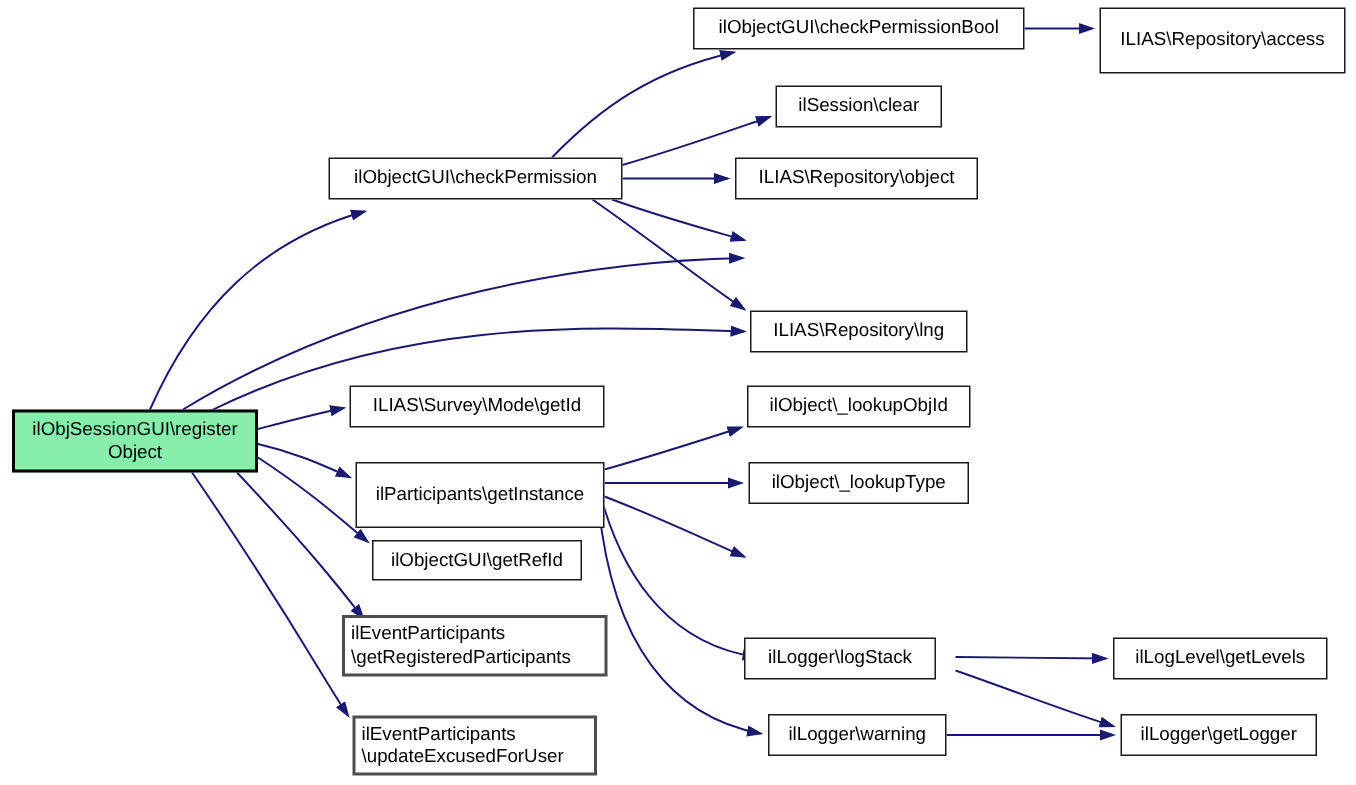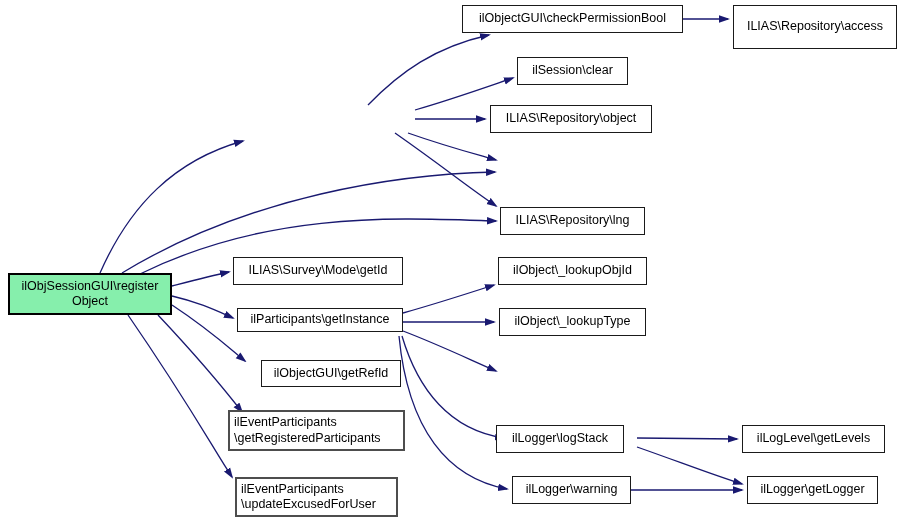--- a/index.html
+++ b/index.html
@@ -51,23 +51,24 @@
       <path d="M 403,331 C 437,344 462,356 496,371" fill="none" stroke="#191970" stroke-width="1.3" marker-end="url(#arrow)"></path>
       <path d="M 402,336 C 418,390 450,430 504,438" fill="none" stroke="#191970" stroke-width="1.3" marker-end="url(#arrow)"></path>
       <path d="M 399,336 C 408,430 448,478 507,489" fill="none" stroke="#191970" stroke-width="1.3" marker-end="url(#arrow)"></path>
       <path d="M 637,438 L 737,439" fill="none" stroke="#191970" stroke-width="1.3" marker-end="url(#arrow)"></path>
       <path d="M 637,447 C 680,462 710,474 742,484" fill="none" stroke="#191970" stroke-width="1.3" marker-end="url(#arrow)"></path>
       <path d="M 631,490 L 742,490" fill="none" stroke="#191970" stroke-width="1.3" marker-end="url(#arrow)"></path>
     </svg>
 
 <div class="node highlight" style="left: 8px; top: 273px; width: 164px; height: 42px;">ilObjSessionGUI\register
 Object</div>
+    <div class="node" style="left: 219px; top: 105px; width: 196px; height: 28px;">ilObjectGUI\checkPermission</div>
     <div class="node" style="left: 233px; top: 257px; width: 170px; height: 28px;">ILIAS\Survey\Mode\getId</div>
-    <div class="node" style="left: 237px; top: 308px; width: 166px; height: 24px;">ilParticipants\getInstance</div>
-    <div class="node" style="left: 248px; top: 360px; width: 140px; height: 27px; margin-left: 13px;">ilObjectGUI\getRefId</div>
+    <div class="node" style="left: 237px; top: 308px; width: 166px; height: 44px;">ilParticipants\getInstance</div>
+    <div class="node" style="left: 248px; top: 360px; width: 140px; height: 27px;">ilObjectGUI\getRefId</div>
     <div class="node thick left" style="left: 228px; top: 410px; width: 177px; height: 41px;">ilEventParticipants
 \getRegisteredParticipants</div>
     <div class="node thick left" style="left: 235px; top: 477px; width: 163px; height: 40px;">ilEventParticipants
 \updateExcusedForUser</div>
     <div class="node" style="left: 462px; top: 5px; width: 221px; height: 28px;">ilObjectGUI\checkPermissionBool</div>
     <div class="node" style="left: 733px; top: 5px; width: 164px; height: 44px;">ILIAS\Repository\access</div>
     <div class="node" style="left: 517px; top: 57px; width: 111px; height: 28px;">ilSession\clear</div>
     <div class="node" style="left: 490px; top: 105px; width: 162px; height: 28px;">ILIAS\Repository\object</div>
     <div class="node" style="left: 500px; top: 207px; width: 145px; height: 28px;">ILIAS\Repository\lng</div>
     <div class="node" style="left: 498px; top: 257px; width: 149px; height: 28px;">ilObject\_lookupObjId</div>

